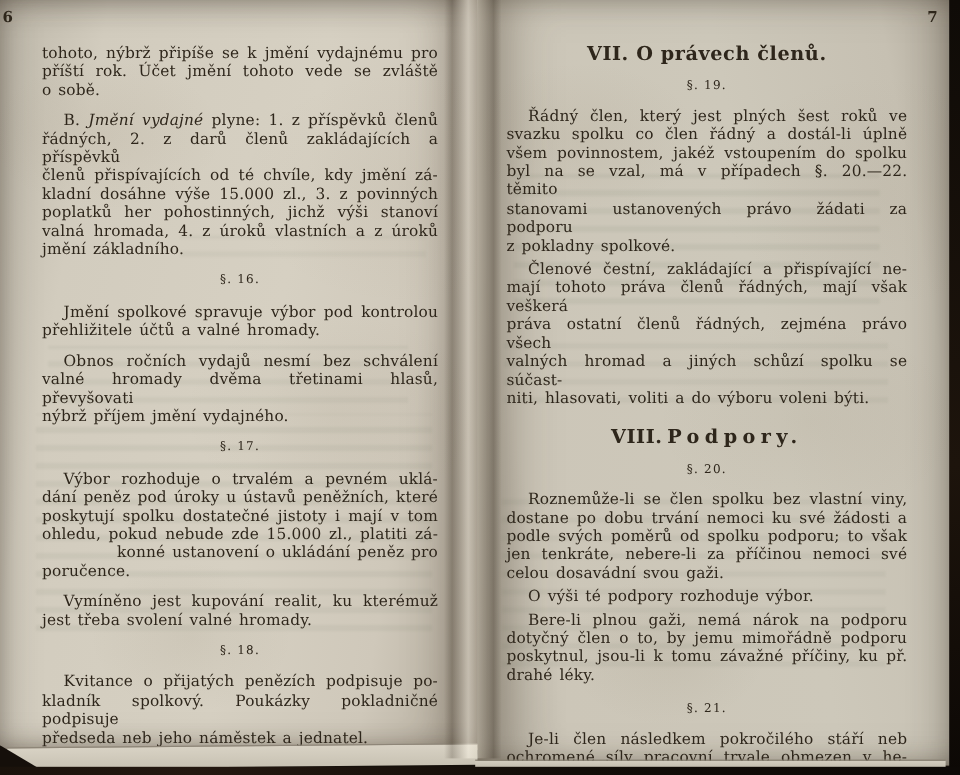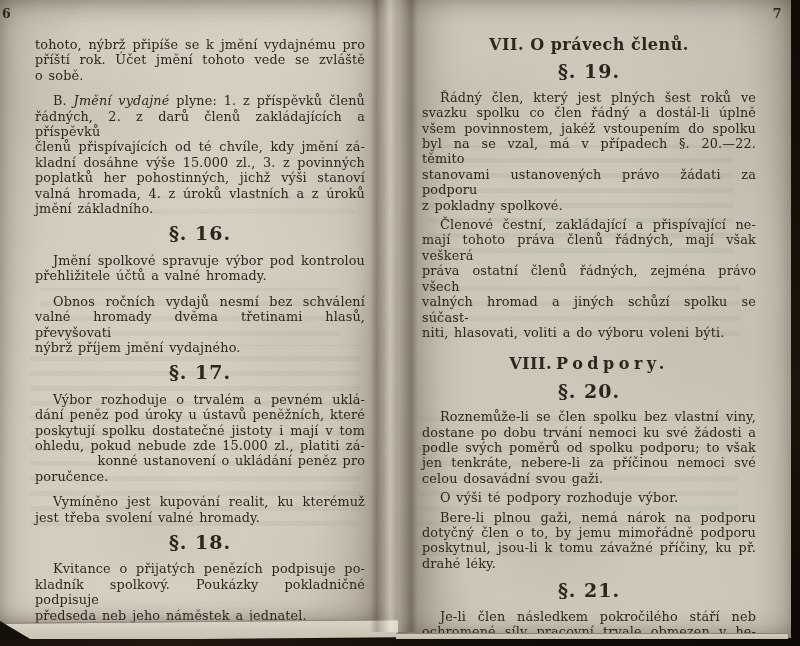--- a/index.html
+++ b/index.html
@@ -80,21 +80,21 @@
   .page-left .page-body{margin:16px 33px 0 35px;}
   .page-left{padding-top:6px;box-sizing:border-box;}
   .page-right{padding-top:6px;box-sizing:border-box;}
   .page-right .page-body{margin:14px 36px 0 24px;}
   p.para{margin:0 0 4px 0;}
   .page-left p.para{margin-bottom:10px;}
   .line{display:block;text-align:justify;text-align-last:justify;word-spacing:1.5px;letter-spacing:.15px;}
   .line.last{text-align:right;text-align-last:left;}
   .para.indent .line:first-child{text-indent:18px;}
   .it{font-style:italic;}
-  .section-heading{text-align:center;font-size:19px;letter-spacing:1px;margin:10px 0 11px;font-weight:bold;}
+  .section-heading{text-align:center;font-size:10px;letter-spacing:1px;margin:10px 0 11px;}
   .page-right .section-heading{margin:12px 0 10px;}
   .chapter-heading{text-align:center;font-size:16px;font-weight:bold;letter-spacing:.5px;margin:16px 0 12px;}
   .chapter-heading .spaced{letter-spacing:4.5px;margin-left:4px;}
 </style>
 </head>
 <body>
 
 <div class="scan">
 
   <div class="page page-left">

